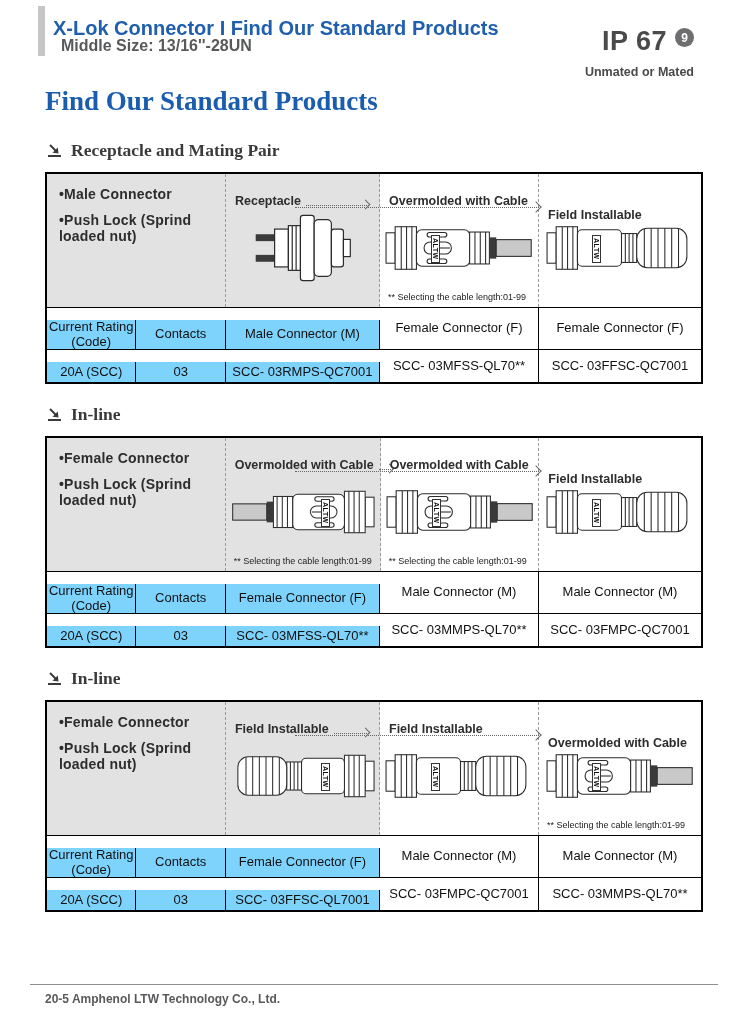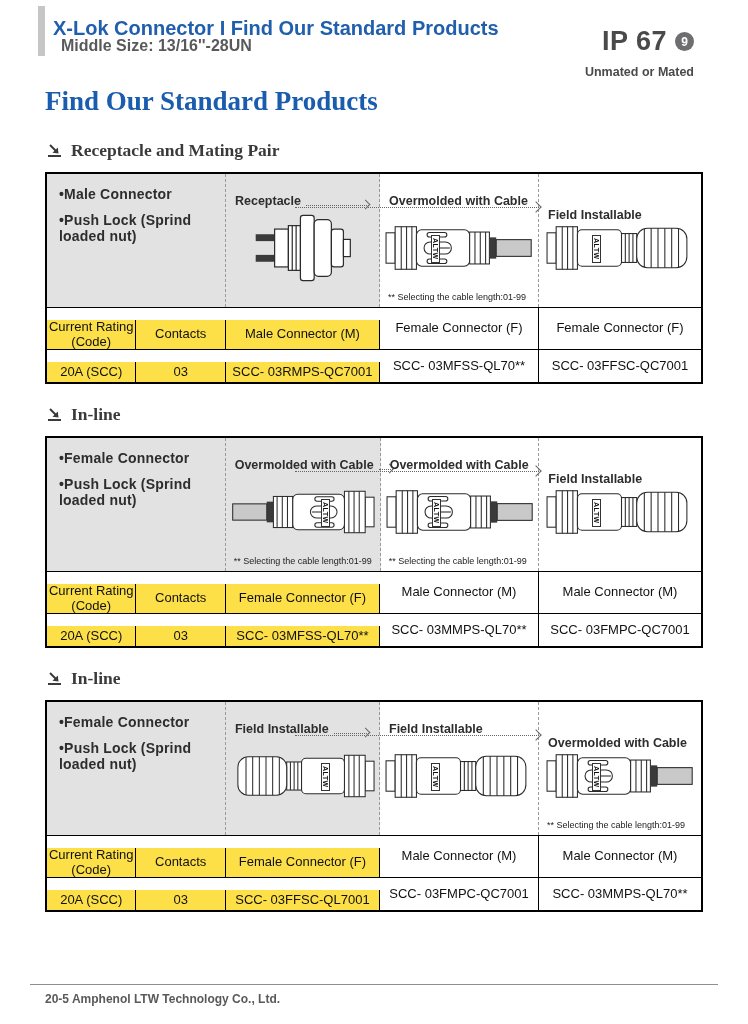--- a/index.html
+++ b/index.html
@@ -5,21 +5,21 @@
   html,body{margin:0;padding:0;}
   body{
     width:748px;height:1024px;position:relative;background:#ffffff;
     font-family:"Liberation Sans",sans-serif;color:#1a1a1a;overflow:hidden;
   }
   
   .top-accent{position:absolute;left:38px;top:6px;width:7px;height:50px;background:#c6c6c6;}
   .hdr-title{position:absolute;left:53px;top:17px;font-size:20px;font-weight:bold;color:#1f5fae;}
   .hdr-sub{position:absolute;left:53px;top:37px;font-size:16px;font-weight:bold;color:#58595b;margin-left:8px;}
   .hdr-right{position:absolute;right:54px;top:28px;text-align:right;}
-  .ip-row{display:flex;align-items:center;justify-content:flex-end;gap:8px;}
+  .ip-row{display:flex;align-items:flex-start;justify-content:flex-end;gap:8px;}
   .ip-text{font-size:27px;font-weight:bold;color:#4a4a4b;letter-spacing:.5px;line-height:1;}
   .ip-badge{width:19px;height:19px;border-radius:50%;background:#6e6e70;color:#fff;font-size:12px;
     font-weight:bold;display:flex;align-items:center;justify-content:center;}
   .ip-note{font-size:12.5px;font-weight:bold;color:#4a4a4b;margin-top:10px;}
   
   .page-title{position:absolute;left:45px;top:86px;font-family:"Liberation Serif",serif;
     font-size:27px;font-weight:bold;color:#1a5cad;}
   .sec{position:absolute;left:47px;font-family:"Liberation Serif",serif;font-size:17.5px;
     font-weight:bold;color:#3a3a3a;display:flex;align-items:center;gap:9px;}
   .sec svg{display:block;}
@@ -50,21 +50,21 @@
     background:#fff;border:1px solid #333;padding:2px 0;letter-spacing:.5px;top:calc(56% - 13px);}
   .tagL{left:calc(50% - 28px);}
   .tagR{left:calc(50% + 18px);}
   .note{position:absolute;left:8px;bottom:5px;font-size:9px;color:#222;white-space:nowrap;}
   .trow-head{display:flex;height:41px;border-bottom:1.5px solid #000;}
   .trow-val{display:flex;flex:1;}
   .hcell,.vcell{box-sizing:border-box;display:flex;align-items:center;justify-content:center;
     text-align:center;font-size:13px;color:#111;border-right:1.5px solid #000;line-height:1.15;}
   .hcell:last-child,.vcell:last-child{border-right:none;}
   .c1{width:90px;} .c2{width:90px;} .c3{width:155px;} .c4{width:160px;} .c5{width:163px;}
-  .gf{background:#fde047;margin-top:12px;}
+  .gf{background:#7dd3fc;margin-top:12px;}
   
   .footer-rule{position:absolute;left:30px;right:30px;top:984px;border-top:1px solid #8f8f8f;}
   .footer-text{position:absolute;left:45px;top:992px;font-size:12px;font-weight:bold;color:#58595b;}
   svg .ln{stroke:#2b2b2b;stroke-width:1.4;fill:#fff;}
   svg .dk{fill:#3a3a3a;stroke:none;}
 </style>
 </head>
 <body>
 
 <svg width="0" height="0" style="position:absolute">

